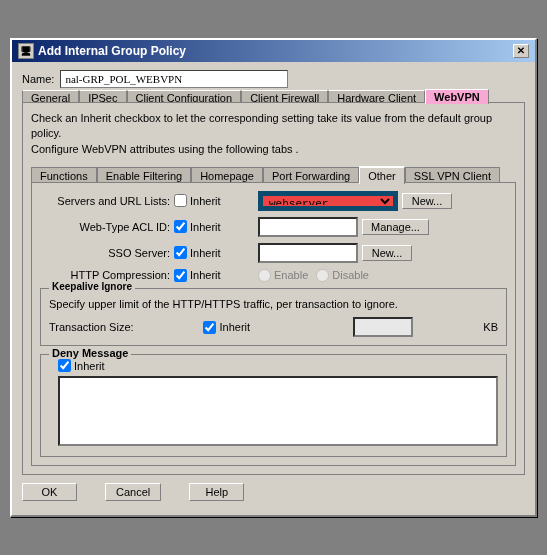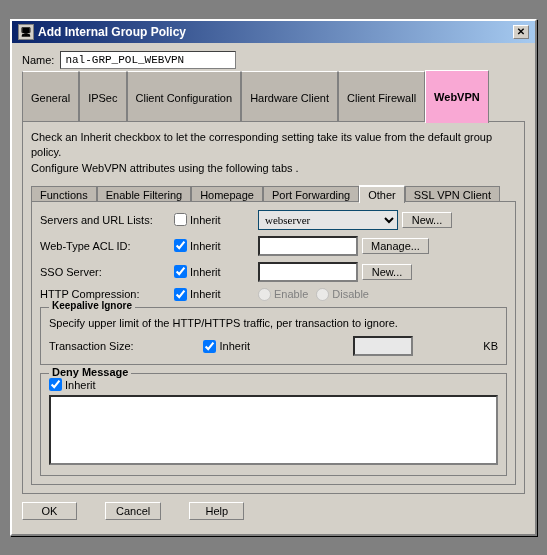--- a/index.html
+++ b/index.html
@@ -75,31 +75,31 @@
     .name-label {
       font-size: 11px;
     }
     .name-input {
       border: 1px solid #808080;
       border-top-color: #404040;
       border-left-color: #404040;
       background: white;
       padding: 2px 4px;
       font-size: 11px;
-      width: 176px;
-      font-family: Liberation Mono, monospace;
+      width: 228px;
+      font-family: Liberation Serif, serif;
     }
     
     .main-tabs {
       display: flex;
       gap: 0;
       margin-bottom: -1px;
     }
     .main-tab {
-      padding: 20px 8px;
+      padding: 1px 8px;
       background: #d4d0c8;
       border: 1px solid #808080;
       border-bottom: none;
       font-size: 11px;
       cursor: pointer;
       position: relative;
       top: 1px;
     }
     .main-tab.active {
       background: #f9a8d4;
@@ -165,21 +165,21 @@
     }
     .form-row {
       display: flex;
       align-items: center;
       margin-bottom: 6px;
       gap: 4px;
     }
     .form-label {
       width: 130px;
       font-size: 11px;
-      text-align: left;
+      text-align: right;
     }
     .inherit-cb {
       display: flex;
       align-items: center;
       gap: 3px;
       width: 80px;
     }
     .inherit-cb input[type=checkbox] {
       margin: 0;
     }
@@ -248,21 +248,21 @@
       background: #e8e8e8;
       padding: 1px 3px;
       font-size: 11px;
       width: 60px;
       height: 20px;
       font-family: Tahoma, Arial, sans-serif;
     }
     .deny-group {
       border: 1px solid #808080;
       margin-top: 8px;
-      padding: 4px 8px 8px 8px;
+      padding: 4px 8px 8px 17px;
       position: relative;
     }
     .deny-title {
       position: absolute;
       top: -8px;
       left: 8px;
       background: #d4d0c8;
       padding: 0 3px;
       font-size: 11px;
       font-weight: bold;
@@ -293,27 +293,27 @@
       gap: 8px;
     }
     .radio-label {
       display: flex;
       align-items: center;
       gap: 3px;
       color: #808080;
       font-size: 11px;
     }
     select.native-combo {
-      border: 1px solid #0c4a6e;
-      background: #e5e5e5;
+      border: 5px solid #0c4a6e;
+      background: #ef4444;
       padding: 1px 2px;
       font-size: 11px;
       height: 20px;
       width: 140px;
-      font-family: Liberation Serif, serif;
+      font-family: Liberation Mono, monospace;
     }
   </style>
 </head>
 <body>
 
 <div class="dialog">
 
   <div class="title-bar">
     <div class="title-bar-left">
       <span class="title-bar-icon">🖥</span>
@@ -326,22 +326,22 @@
 
     <div class="name-row">
       <span class="name-label">Name:</span>
       <input class="name-input" type="text" value="nal-GRP_POL_WEBVPN" style="">
     </div>
 
     <div class="main-tabs">
       <div class="main-tab">General</div>
       <div class="main-tab">IPSec</div>
       <div class="main-tab">Client Configuration</div>
+      <div class="main-tab">Client Firewall</div>
       <div class="main-tab">Hardware Client</div>
-      <div class="main-tab">Client Firewall</div>
       <div class="main-tab active">WebVPN</div>
     </div>
 
     <div class="main-panel">
       <div class="description">
         <div>Check an Inherit checkbox to let the corresponding setting take its value from the default group policy.</div>
         <div>Configure WebVPN attributes using the following tabs .</div>
       </div>
 
       <div class="sub-tabs">

